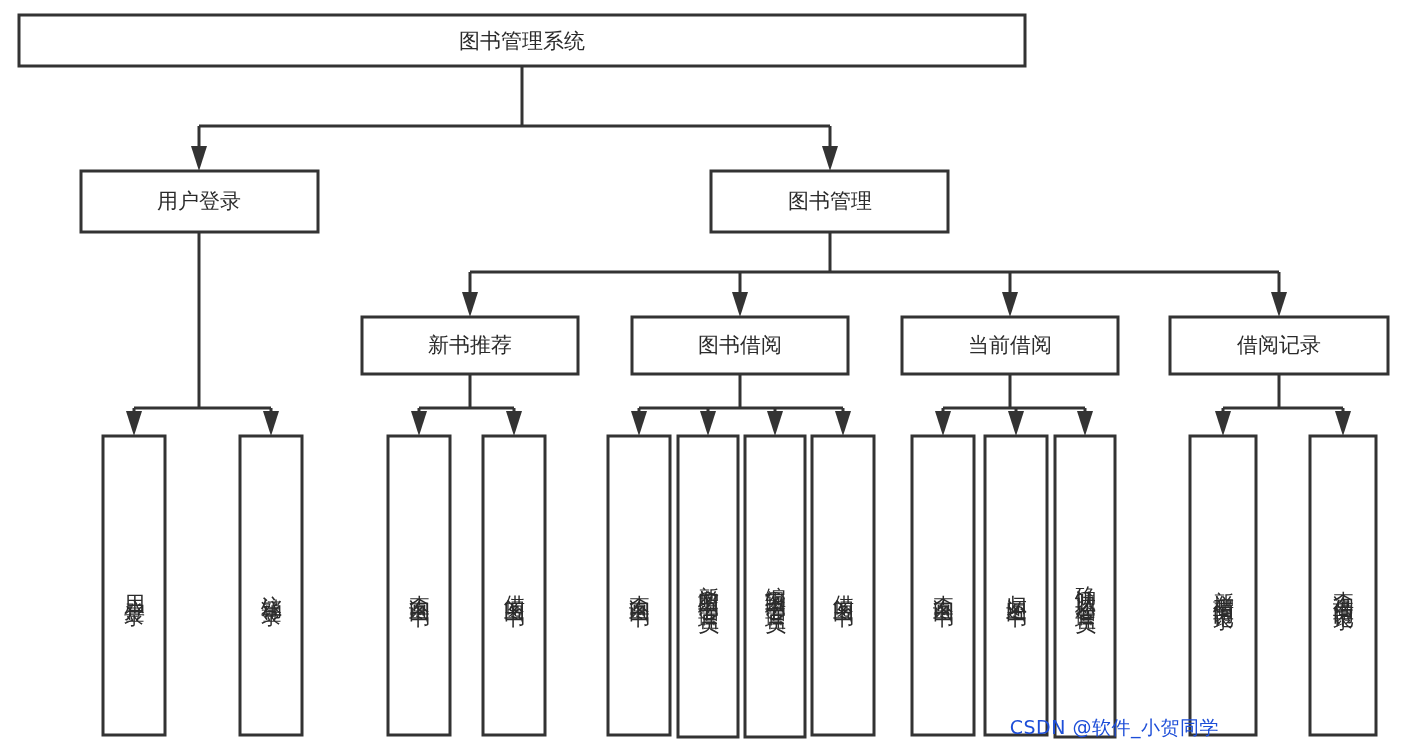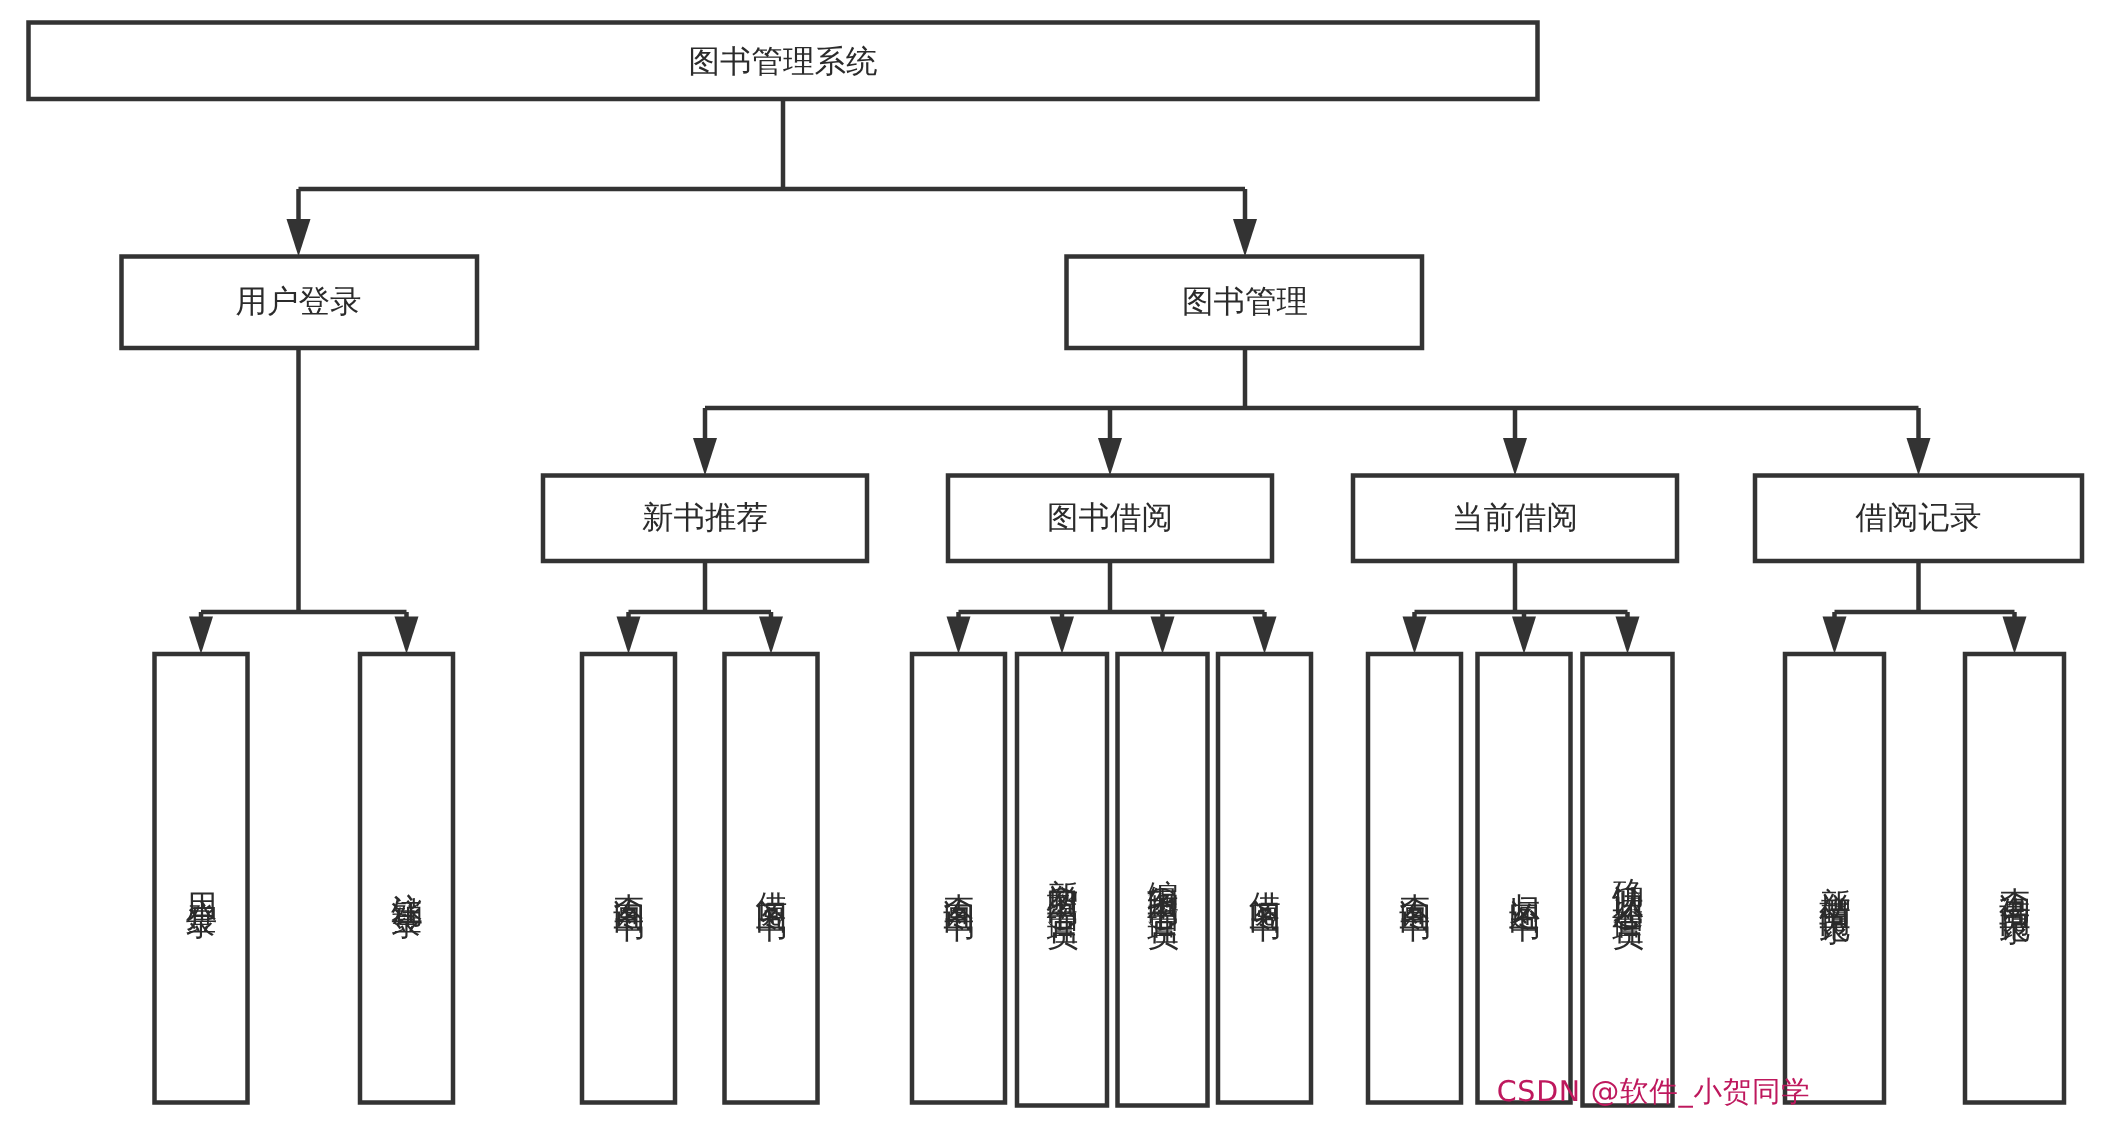--- a/index.html
+++ b/index.html
@@ -60,25 +60,25 @@
     color: #2b2b2b;
     letter-spacing: 4px;
     white-space: nowrap;
     display: flex;
     align-items: center;
     justify-content: center;
     pointer-events: none;
   }
   .watermark {
     position: absolute;
-    right: 20px;
+    right: 8px;
     bottom: 6px;
     font-family: "DejaVu Sans", "Liberation Sans", sans-serif;
     font-size: 19px;
-    color: #be185d;
+    color: #1d4ed8;
     white-space: nowrap;
     letter-spacing: 0.5px;
     padding-left: 48px;
   }
 </style>
 </head>
 <body>
 
 <div id="diagram-root">
 

